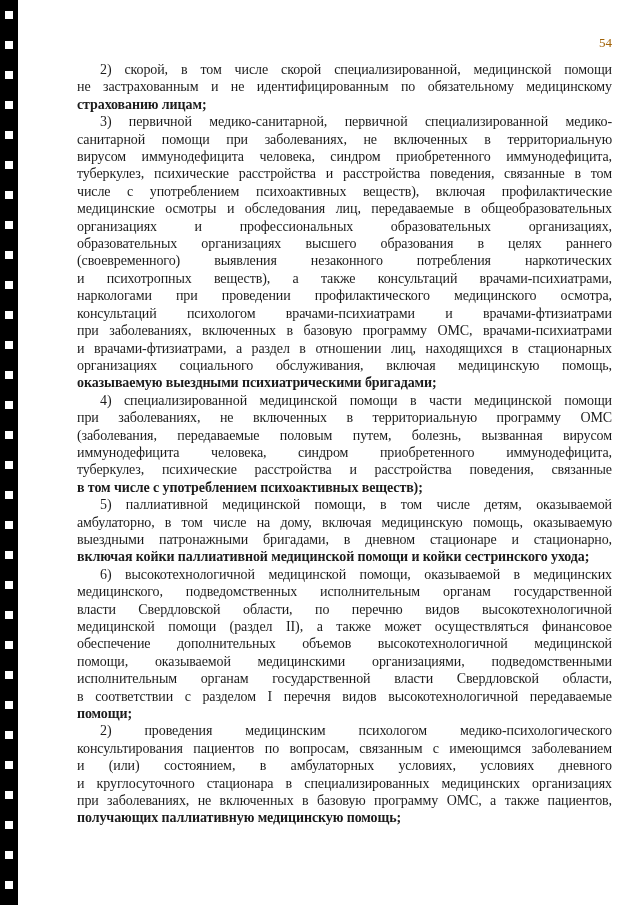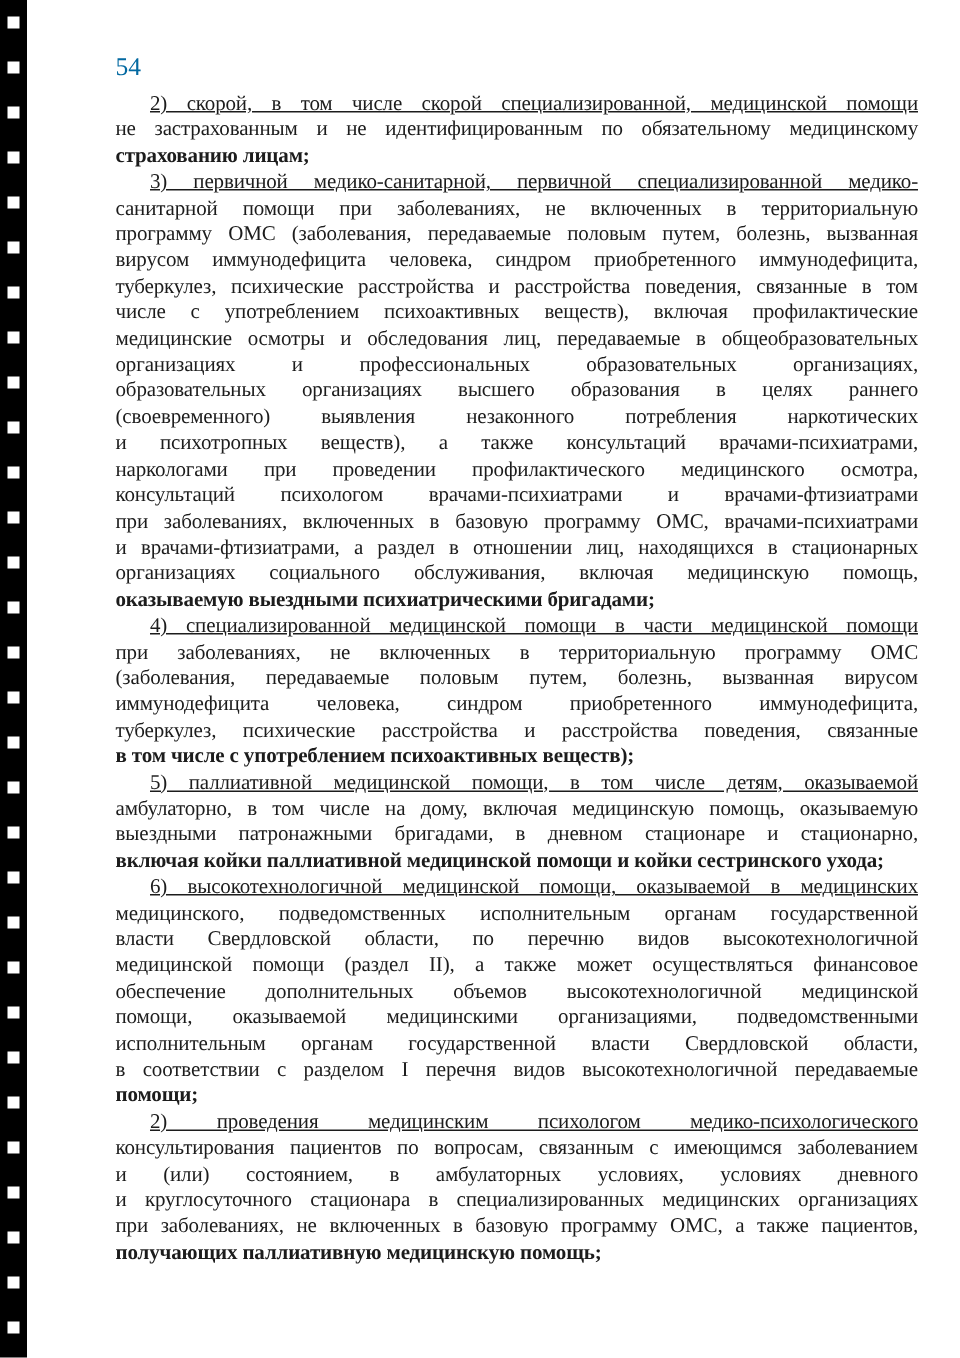--- a/index.html
+++ b/index.html
@@ -15,44 +15,44 @@
     width: 18px; height: 905px;
     background: #000000;
   }
   .edge-strip .mark {
     position: absolute; left: 5px;
     width: 8px; height: 8px;
     background: #ffffff;
   }
   .page-number {
     position: absolute; top: 35px; left: 77px; width: 535px;
-    text-align: left;
-    font-size: 17px;
-    color: #0369a1;
+    text-align: right;
+    font-size: 13px;
+    color: #a16207;
   }
   .doc-body {
     position: absolute; top: 61px; left: 77px; width: 535px;
     font-size: 14px;
     line-height: 17.4px;
     letter-spacing: -0.1px;
     color: #1c1c1c;
   }
   .para { margin: 0; }
   .line {
     text-align: justify;
     text-align-last: justify;
     -moz-text-align-last: justify;
     min-height: 17.4px;
   }
   .line.final {
     text-align-last: left;
     font-weight: bold;
     -moz-text-align-last: left;
   }
-  .line.first { text-indent: 23px; text-decoration: underline; }
+  .line.first { text-indent: 23px; }
 </style>
 </head>
 <body>
 
 <div class="edge-strip" style="width: 18px; background: rgb(0, 0, 0);">
     <div class="mark" style="left: 5px; width: 8px; height: 8px; background: rgb(255, 255, 255); top: 11px;"></div>
     <div class="mark" style="left: 5px; width: 8px; height: 8px; background: rgb(255, 255, 255); top: 41px;"></div>
     <div class="mark" style="left: 5px; width: 8px; height: 8px; background: rgb(255, 255, 255); top: 71px;"></div>
     <div class="mark" style="left: 5px; width: 8px; height: 8px; background: rgb(255, 255, 255); top: 101px;"></div>
     <div class="mark" style="left: 5px; width: 8px; height: 8px; background: rgb(255, 255, 255); top: 131px;"></div>
@@ -87,21 +87,20 @@
 
 <div class="doc-body">
     <div class="para">
       <div class="line first">2) скорой, в том числе скорой специализированной, медицинской помощи</div>
       <div class="line">не застрахованным и не идентифицированным по обязательному медицинскому</div>
       <div class="line final">страхованию лицам;</div>
     </div>
     <div class="para">
       <div class="line first">3) первичной медико-санитарной, первичной специализированной медико-</div>
       <div class="line">санитарной помощи при заболеваниях, не включенных в территориальную</div>
-      <div class="line">программу ОМС (заболевания, передаваемые половым путем, болезнь, вызванная</div>
       <div class="line">вирусом иммунодефицита человека, синдром приобретенного иммунодефицита,</div>
       <div class="line">туберкулез, психические расстройства и расстройства поведения, связанные в том</div>
       <div class="line">числе с употреблением психоактивных веществ), включая профилактические</div>
       <div class="line">медицинские осмотры и обследования лиц, передаваемые в общеобразовательных</div>
       <div class="line">организациях и профессиональных образовательных организациях,</div>
       <div class="line">образовательных организациях высшего образования в целях раннего</div>
       <div class="line">(своевременного) выявления незаконного потребления наркотических</div>
       <div class="line">и психотропных веществ), а также консультаций врачами-психиатрами,</div>
       <div class="line">наркологами при проведении профилактического медицинского осмотра,</div>
       <div class="line">консультаций психологом врачами-психиатрами и врачами-фтизиатрами</div>

